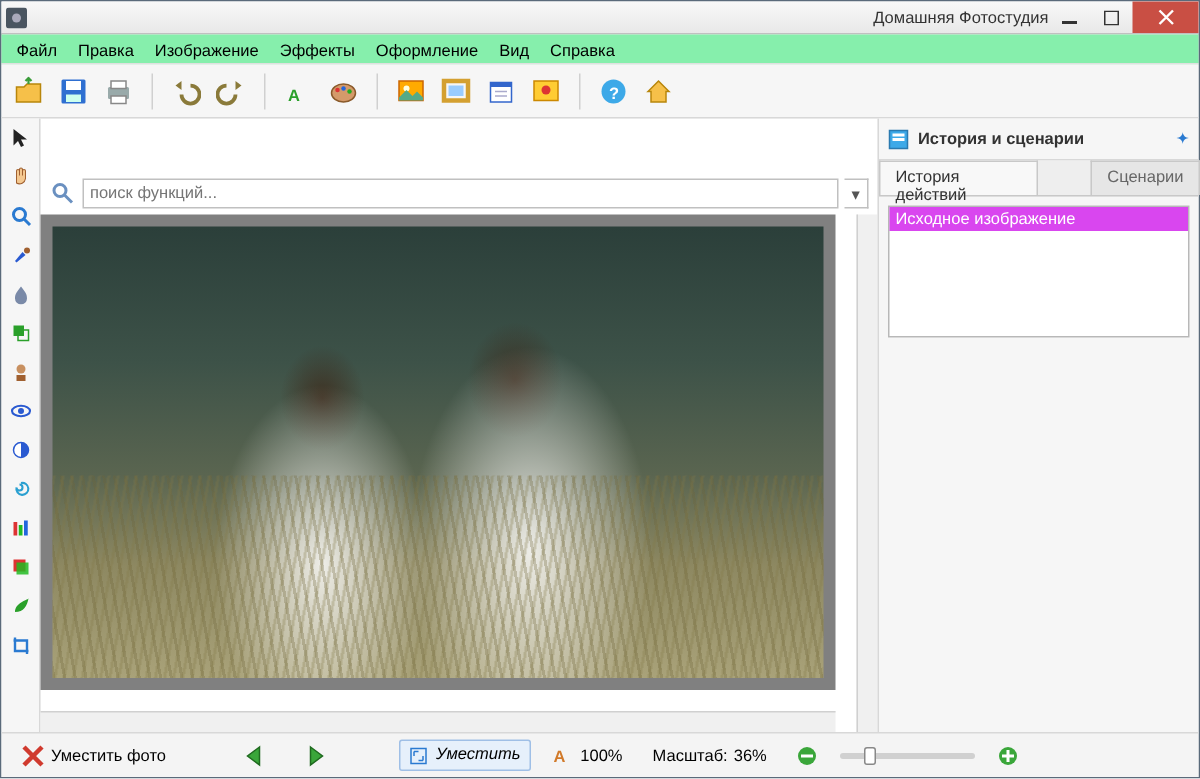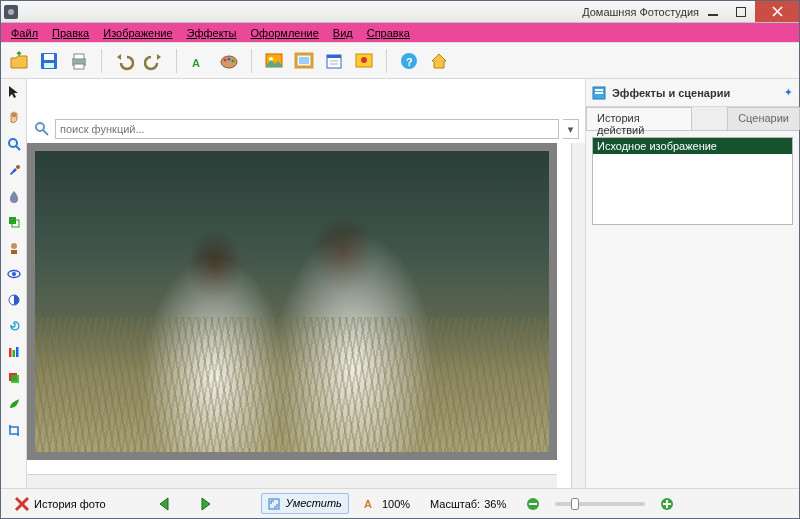--- a/index.html
+++ b/index.html
@@ -4,21 +4,21 @@
 <style>
 * { margin: 0; padding: 0; box-sizing: border-box; font-family: Tahoma, Arial, sans-serif; font-size: 11px; }
 html, body { width: 800px; height: 519px; overflow: hidden; background: #fff; }
 .window { width: 800px; height: 519px; display: flex; flex-direction: column; border: 1px solid #5a6a7a; }
 .titlebar { height: 22px; background: linear-gradient(#f8f8f8,#e8e8e8); display: flex; align-items: center; border-bottom: 1px solid #c0c0c0; }
 .titlebar .appicon { width: 20px; display: flex; justify-content: center; }
 .titlebar .title { flex: 1; text-align: right; color: #333; }
 .winbtns { display: flex; height: 100%; }
 .winbtn { width: 28px; display: flex; align-items: center; justify-content: center; color: #333; }
 .winbtn.close { background: #c94f44; color: #fff; width: 44px; }
-.menubar { height: 20px; background: #ec4899; display: flex; align-items: center; padding: 0 4px; gap: 2px; border-bottom: 1px solid #e0e0e0; text-decoration: underline; }
+.menubar { height: 20px; background: #86efac; display: flex; align-items: flex-end; padding: 0 4px; gap: 2px; border-bottom: 1px solid #e0e0e0; }
 .menuitem { padding: 2px 6px; cursor: default; }
 .toolbar { height: 36px; background: #f6f6f6; display: flex; align-items: center; padding: 0 6px; gap: 6px; border-bottom: 1px solid #d8d8d8; }
 .tbtn { width: 24px; height: 24px; display: flex; align-items: center; justify-content: center; border-radius: 2px; }
 .tsep { width: 1px; height: 24px; background: #d0d0d0; margin: 0 4px; }
 .body { flex: 1; display: flex; min-height: 0; }
 .leftcol { width: 26px; background: #f6f6f6; border-right: 1px solid #d8d8d8; display: flex; flex-direction: column; align-items: center; padding-top: 4px; gap: 8px; }
 .ltool { width: 18px; height: 18px; display: flex; align-items: center; justify-content: center; }
 .center { flex: 1; display: flex; flex-direction: column; min-width: 0; }
 .searchrow { height: 28px; display: flex; align-items: center; padding: 3px 6px; gap: 4px; margin-top: 36px; }
 .searchrow .sicon { width: 18px; height: 18px; display:flex; align-items:center; justify-content:center; }
@@ -38,21 +38,21 @@
 .grass { position:absolute; left:0; right:0; bottom:0; height:45%; background:
  repeating-linear-gradient(100deg, rgba(130,120,70,0.3) 0 2px, transparent 2px 6px),
  repeating-linear-gradient(80deg, rgba(110,100,55,0.3) 0 2px, transparent 2px 7px); }
 .right { width: 214px; background:#f6f6f6; border-left:1px solid #d8d8d8; display:flex; flex-direction:column; }
 .panelhdr { height:28px; display:flex; align-items:center; padding:0 6px; gap:6px; border-bottom:1px solid #d8d8d8; }
 .panelhdr .grow { flex:1; font-weight:bold; color:#333; }
 .tabs { height:24px; display:flex; border-bottom:1px solid #c8c8c8; background:#eee;gap:36px; }
 .tab { padding:4px 10px; border:1px solid #c8c8c8; border-bottom:none; background:#f8f8f8; margin-right:-1px; color:#333; }
 .tab.inactive { background:#e6e6e6; color:#666; }
 .histbox { margin:6px; border:1px solid #b8b8b8; background:#fff; height:88px; }
-.histitem { background:#14532d; color:#fff; padding:2px 4px; }
+.histitem { background:#d946ef; color:#fff; padding:2px 4px; }
 .bottombar { height:30px; background:#f4f4f4; border-top:1px solid #d8d8d8; display:flex; align-items:center; padding:0 8px; gap:10px; }
 .bbtn { display:flex; align-items:center; gap:4px; padding:2px 5px; }
 .fitbtn { border:1px solid #9fbfe6; background:#e6f0fb; padding:3px 6px; border-radius:2px;font-style:italic; }
 .slider { width:90px; height:4px; background:#d0d0d0; border-radius:2px; position:relative; }
 .slider .thumb { position:absolute; left:18%; top:-4px; width:8px; height:12px; background:#fff; border:1px solid #888; border-radius:2px; }
 .statusbar { height:18px; background:#f4f4f4; border-top:1px solid #d8d8d8; display:flex; align-items:center; padding:0 8px; color:#444; }
 .statusbar .dim { width:200px; }
 svg { display:block; }
 </style>
 </head>
@@ -297,42 +297,42 @@
 
     <div class="right">
       <div class="panelhdr">
         <span>
             <svg width="14" height="14">
               <rect x="1" y="1" width="12" height="12" fill="#3da9e8" stroke="#2a7ab0"></rect>
               <rect x="3" y="3" width="8" height="2" fill="#fff"></rect>
               <rect x="3" y="6" width="8" height="2" fill="#fff"></rect>
             </svg>
           </span>
-        <span class="grow">Эффекты и сценарии</span>
+        <span class="grow">История и сценарии</span>
         <span style="color:#2a7ad1;">✦</span>
       </div>
       <div class="tabs">
         <div class="tab">История действий</div>
         <div class="tab inactive">Сценарии</div>
       </div>
       <div class="histbox">
         <div class="histitem">Исходное изображение</div>
       </div>
     </div>
 
   </div>
 
   <div class="bottombar">
     <div class="bbtn">
       <span>
           <svg width="16" height="16">
             <path d="M2 2 L14 14 M14 2 L2 14" stroke="#d03a2e" stroke-width="3"></path>
           </svg>
         </span>
-      <span>История фото</span>
+      <span>Уместить фото</span>
     </div>
     <div style="width:20px"></div>
     <div class="bbtn">
         <svg width="20" height="16">
           <path d="M12 2 l-8 6 l8 6 z" fill="#3aa63a" stroke="#1f6a1f"></path>
         </svg>
       </div>
     <div class="bbtn">
         <svg width="20" height="16">
           <path d="M6 2 l8 6 l-8 6 z" fill="#3aa63a" stroke="#1f6a1f"></path>

